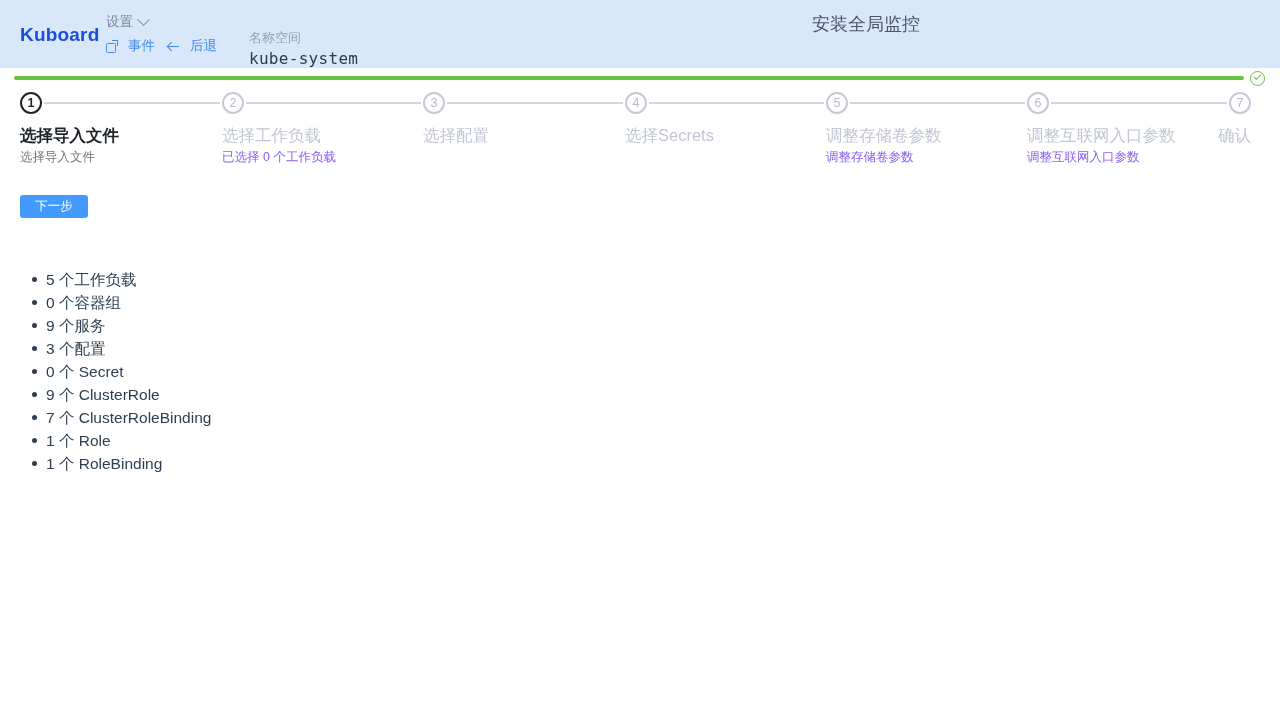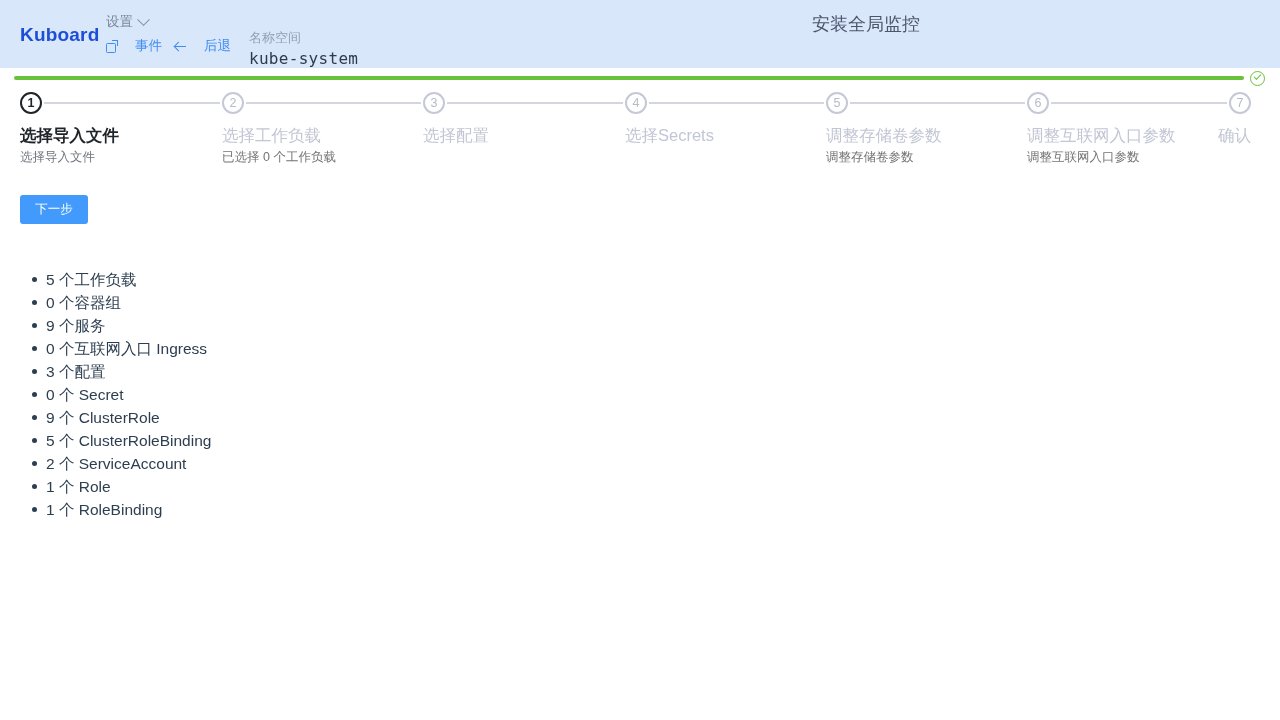--- a/index.html
+++ b/index.html
@@ -49,21 +49,21 @@
   .links-row {
     display: flex;
     align-items: center;
     gap: 13px;
     margin-top: 4px;
     height: 20px;
   }
   .hlink {
     display: flex;
     align-items: center;
-    gap: 18px;
+    gap: 11px;
     font-size: 13.5px;
     color: #3f8cf5;
     cursor: pointer;
     white-space: nowrap;
   }
   .ext-icon {
     width: 11px; height: 11px;
     position: relative;
     display: inline-block;
   }
@@ -205,33 +205,33 @@
     white-space: nowrap;
     line-height: 22px;
   }
   .step.active .step-title {
     color: #1f2429;
     font-weight: 700;
   }
   .step-desc {
     margin-top: 3px;
     font-size: 12.5px;
-    color: #737373;
+    color: #8b5cf6;
     white-space: nowrap;
     line-height: 16px;
   }
   .step.active .step-desc { color: #70757f; }
   .step.align-right { text-align: right; }
   .step.align-right .circle { right: 0; }
 
   
   .next-btn {
     position: absolute;
     left: 20px; top: 195px;
-    width: 68px; height: 29px;
+    width: 68px; height: 23px;
     background: #429afc;
     color: #ffffff;
     font-size: 12.5px;
     border: none;
     border-radius: 3px;
     cursor: pointer;
     padding: 0;
     font-family: Liberation Sans, sans-serif;
   }
 
@@ -360,22 +360,20 @@
     </div>
   </div>
 
 <button class="next-btn">下一步</button>
 
 <div class="summary">
   <ul class="summary-list">
       <li>5 个工作负载</li>
       <li>0 个容器组</li>
       <li>9 个服务</li>
-      <li>0 个互联网入口 Ingress</li>
       <li>3 个配置</li>
       <li>0 个 Secret</li>
       <li>9 个 ClusterRole</li>
-      <li>5 个 ClusterRoleBinding</li>
-      <li>2 个 ServiceAccount</li>
+      <li>7 个 ClusterRoleBinding</li>
       <li>1 个 Role</li>
       <li>1 个 RoleBinding</li>
     </ul>
 </div>
 
 </body></html>

